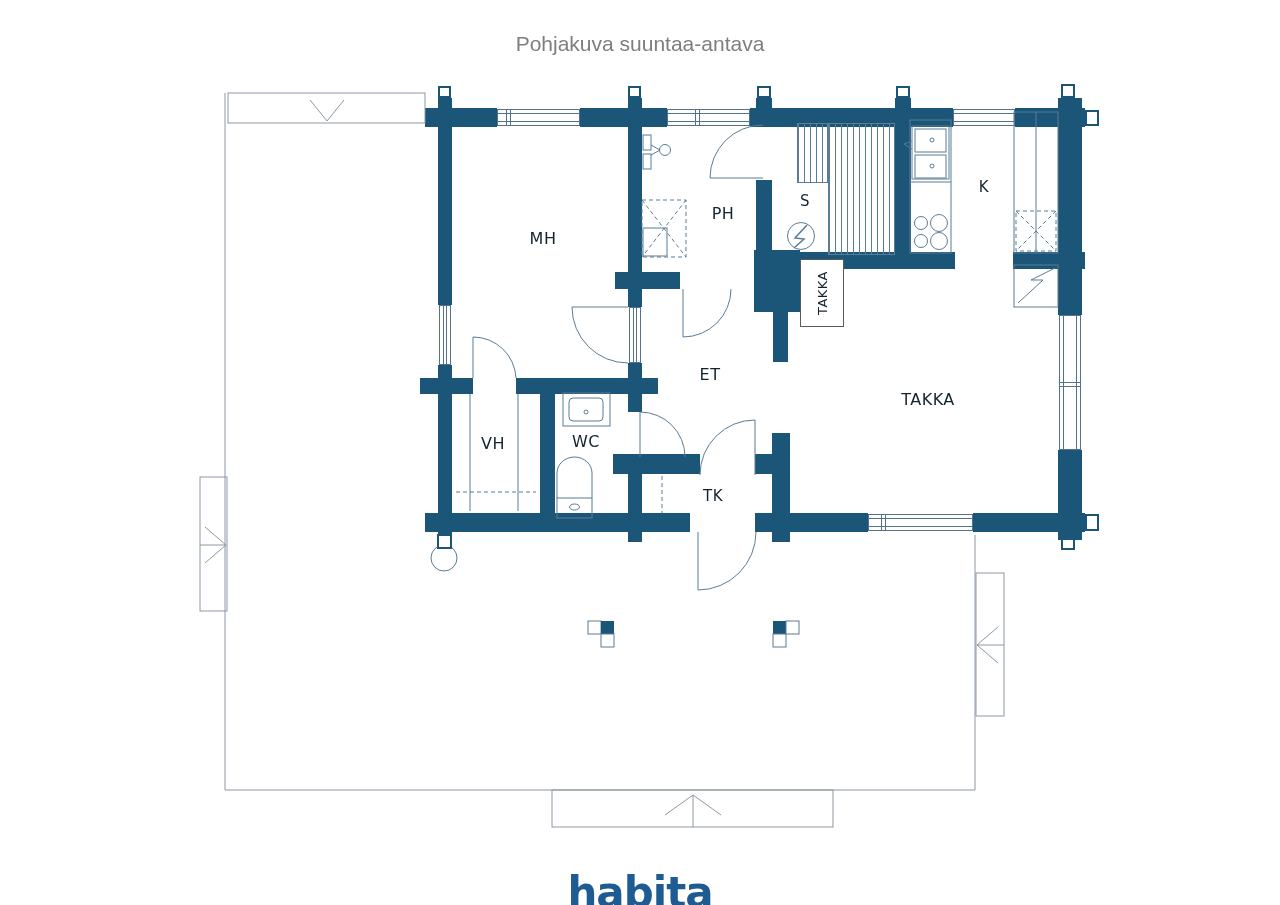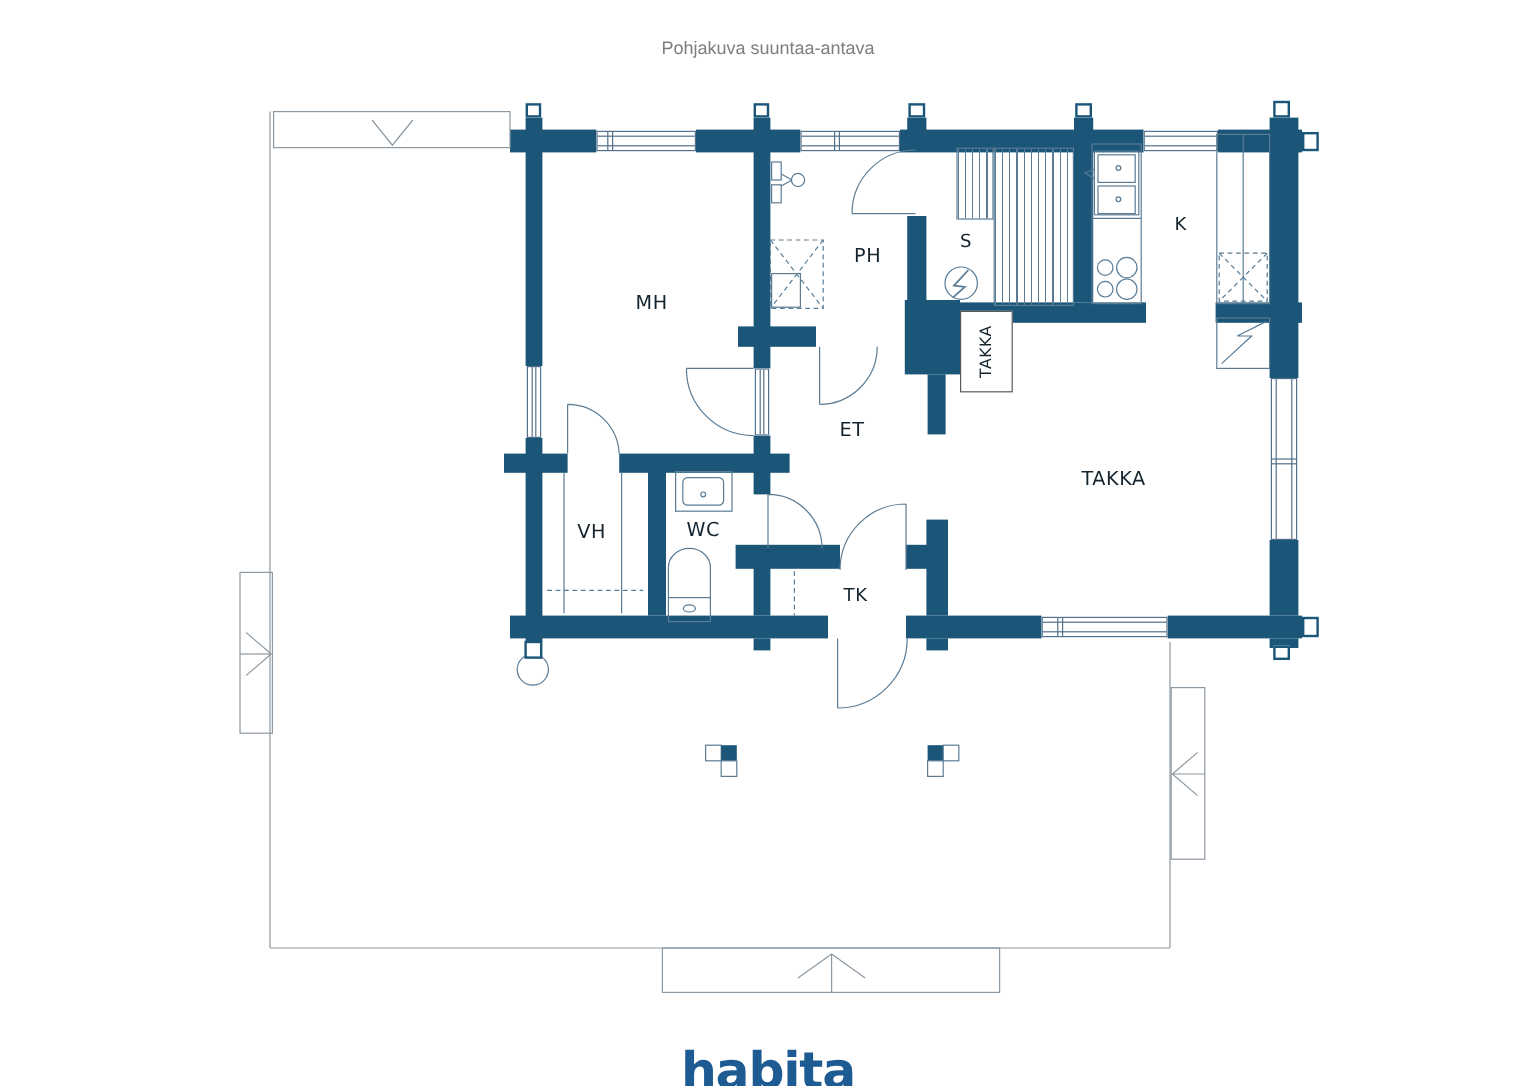--- a/index.html
+++ b/index.html
@@ -1,19 +1,19 @@
 <!DOCTYPE html>
 <html style="--wall: #1b5578; --thin_line: #8c98a2; --fixture_line: #5b7c95; --window_line: #53718a; --label_text: #14242e; --title_text: #7e7e7e; --logo: #1e5b92;"><head>
 <meta charset="utf-8">
 <style>
   html,body{margin:0;padding:0;background:#ffffff;}
   #canvas{position:relative;width:1280px;height:905px;background:#fff;overflow:hidden;
           font-family:"DejaVu Sans","Liberation Sans",sans-serif;}
   .title{position:absolute;left:0;right:0;top:32px;text-align:center;
-         font-size:15px;color:var(--title_text);font-family:"Liberation Sans",sans-serif;}
+         font-size:21px;color:var(--title_text);font-family:"Liberation Sans",sans-serif;}
   .logo{position:absolute;left:0;right:0;top:868px;text-align:center;
         font-size:42px;font-weight:bold;letter-spacing:-1px;color:var(--logo);}
   .w{position:absolute;background:var(--wall);}
   .cap{position:absolute;background:#fff;border:2px solid var(--wall);box-sizing:border-box;}
   .win{position:absolute;background:#fff;border:1px solid var(--window_line);box-sizing:border-box;}
   .win.h::before,.win.h::after{content:"";position:absolute;left:0;right:0;border-top:1px solid var(--window_line);}
   .win.h::before{top:3px;} .win.h::after{bottom:3px;}
   .win.v::before,.win.v::after{content:"";position:absolute;top:0;bottom:0;border-left:1px solid var(--window_line);}
   .win.v::before{left:3px;} .win.v::after{right:3px;}
   .mull{position:absolute;background:var(--window_line);}
@@ -109,25 +109,25 @@
   <div class="cap" style="left:757px;top:86px;width:14px;height:12px"></div>
   <div class="cap" style="left:896px;top:86px;width:14px;height:12px"></div>
   <div class="cap" style="left:1061px;top:84px;width:14px;height:14px"></div>
   <div class="cap" style="left:1085px;top:110px;width:14px;height:16px"></div>
   <div class="cap" style="left:1085px;top:514px;width:14px;height:17px"></div>
   <div class="cap" style="left:1061px;top:538px;width:14px;height:12px"></div>
 
   <div class="bench" style="left:797px;top:123px;width:31px;height:60px"></div>
   <div class="bench" style="left:828px;top:123px;width:67px;height:132px"></div>
 
-  <div class="lbl" style="left:543px;top:252px">MH</div>
+  <div class="lbl" style="left:543px;top:238px">MH</div>
   <div class="lbl" style="left:723px;top:213px">PH</div>
   <div class="lbl small" style="left:805px;top:201px">S</div>
   <div class="lbl small" style="left:984px;top:187px">K</div>
-  <div class="lbl" style="left:710px;top:358px">ET</div>
+  <div class="lbl" style="left:710px;top:374px">ET</div>
   <div class="lbl" style="left:928px;top:399px">TAKKA</div>
   <div class="lbl" style="left:493px;top:443px">VH</div>
   <div class="lbl" style="left:586px;top:441px">WC</div>
   <div class="lbl small" style="left:713px;top:496px">TK</div>
   <div class="takka-box">
     <span>TAKKA</span>
   </div>
 
   <svg class="overlay" width="1280" height="905" viewBox="0 0 1280 905">
 

